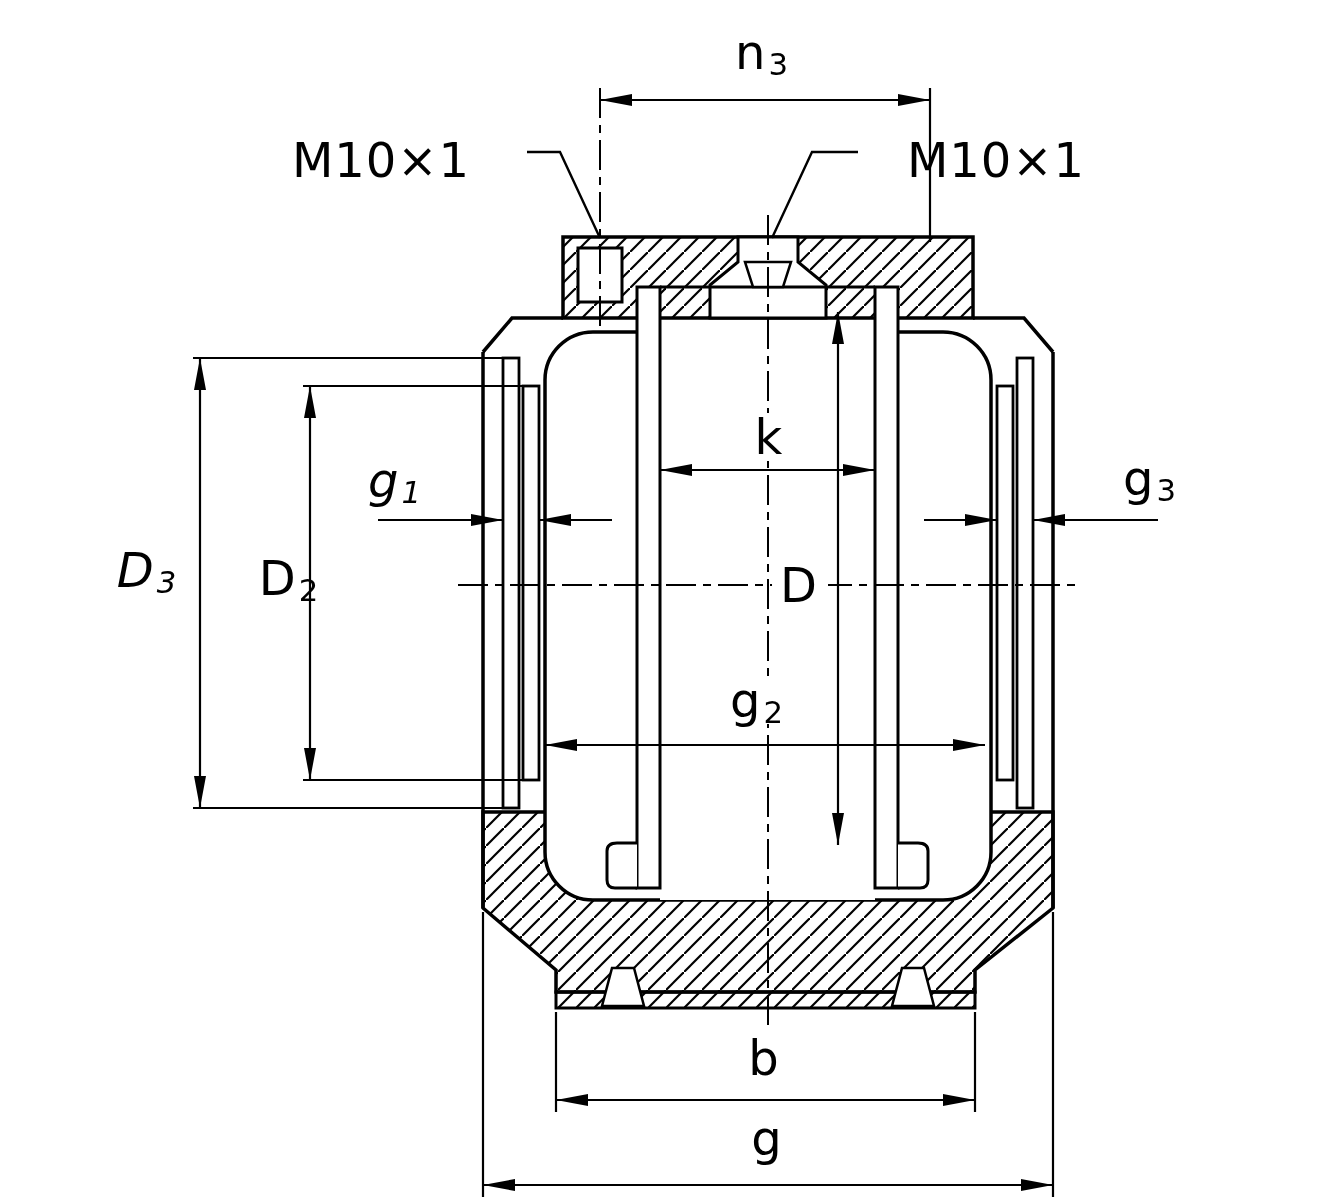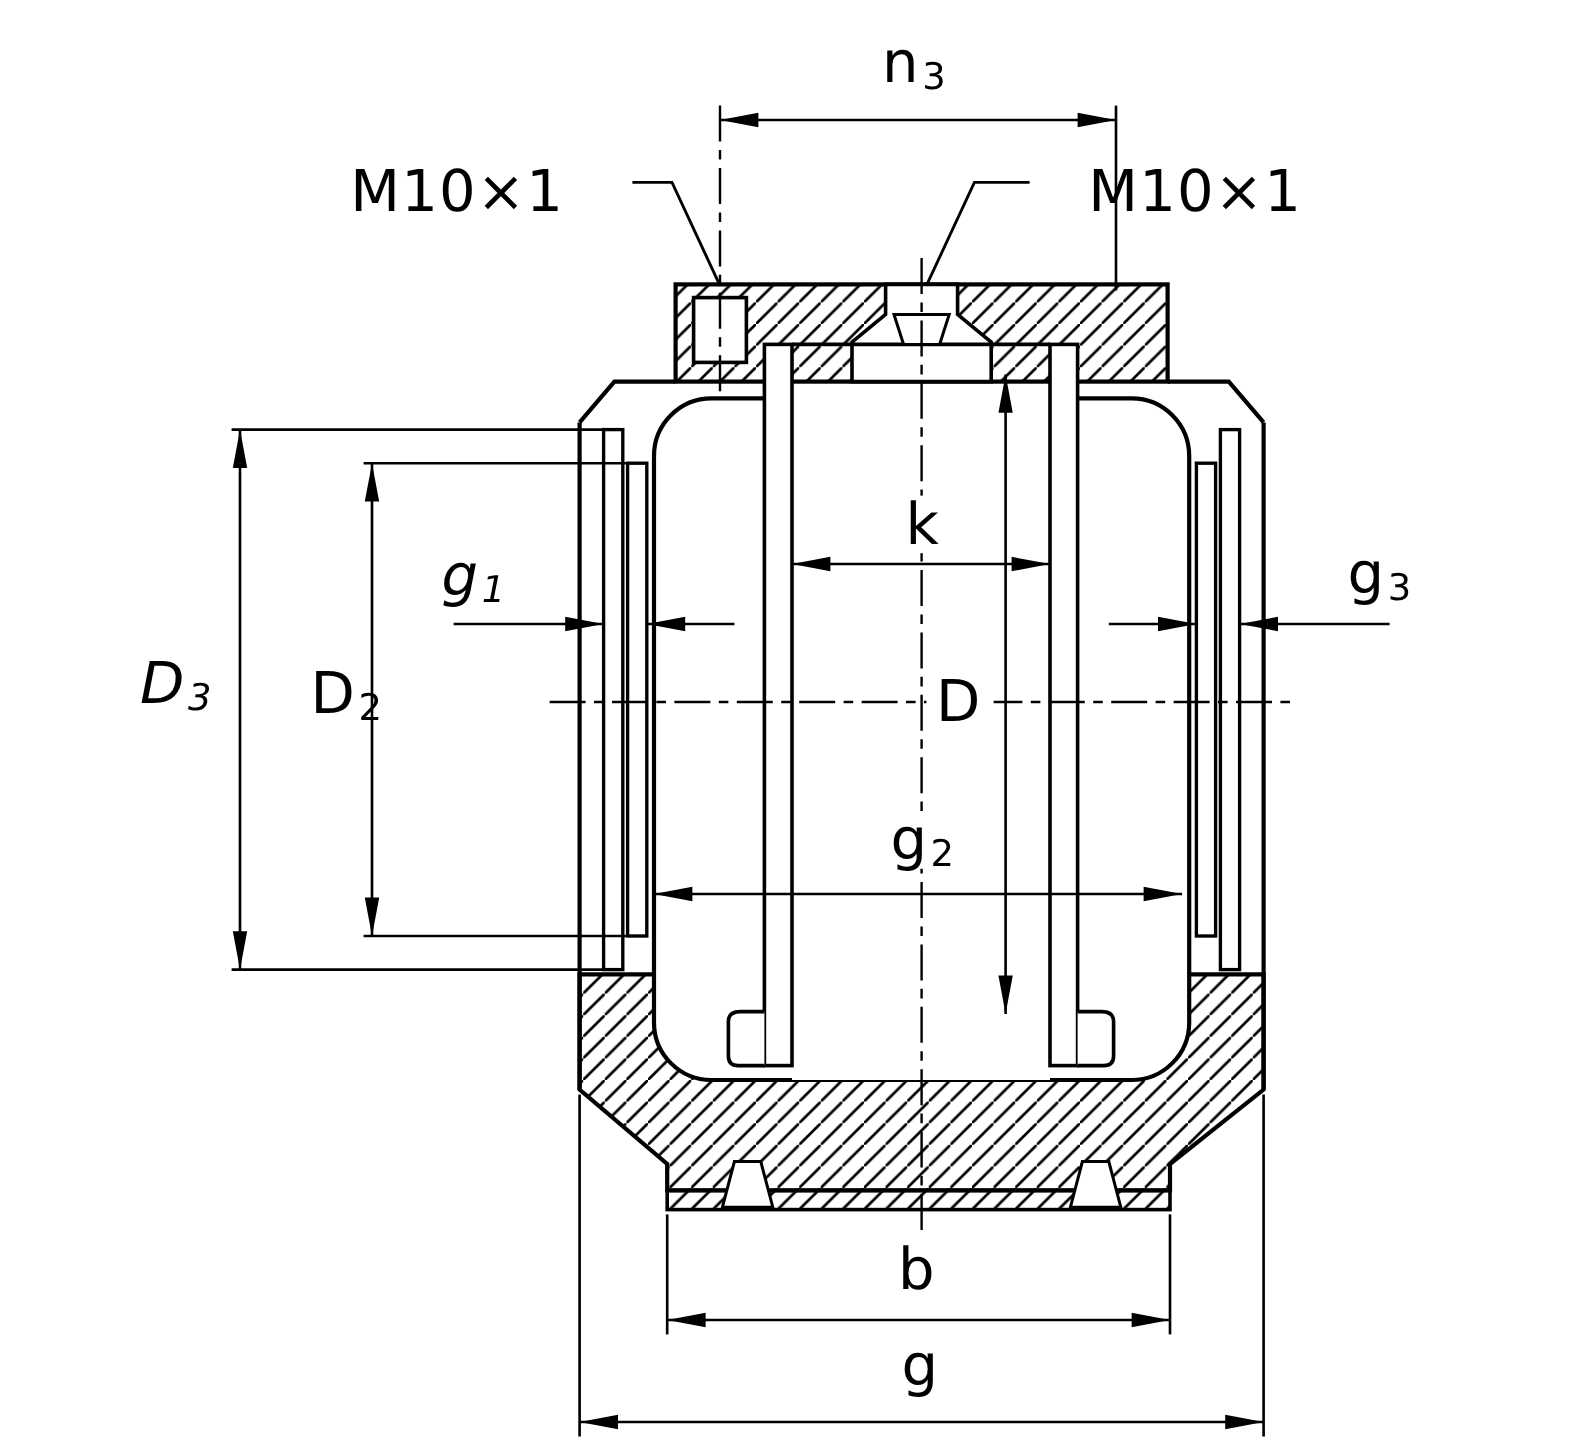--- a/index.html
+++ b/index.html
@@ -186,21 +186,21 @@
   </div>
 
   <div class="dim-label" style="left:262px;top:578px;margin-left:27px;">
     <span>D</span><span class="sub">2</span>
   </div>
 
   <div class="dim-label halo" style="left:800px;top:585px;">
     <span>D</span><span class="sub"></span>
   </div>
 
-  <div class="dim-label halo" style="left:757px;top:700px;margin-left:12px;">
+  <div class="dim-label halo" style="left:757px;top:700px;">
     <span>g</span><span class="sub">2</span>
   </div>
 
   <div class="dim-label" style="left:765px;top:1058px;">
     <span>b</span><span class="sub"></span>
   </div>
 
   <div class="dim-label" style="left:768px;top:1138px;">
     <span>g</span><span class="sub"></span>
   </div>

